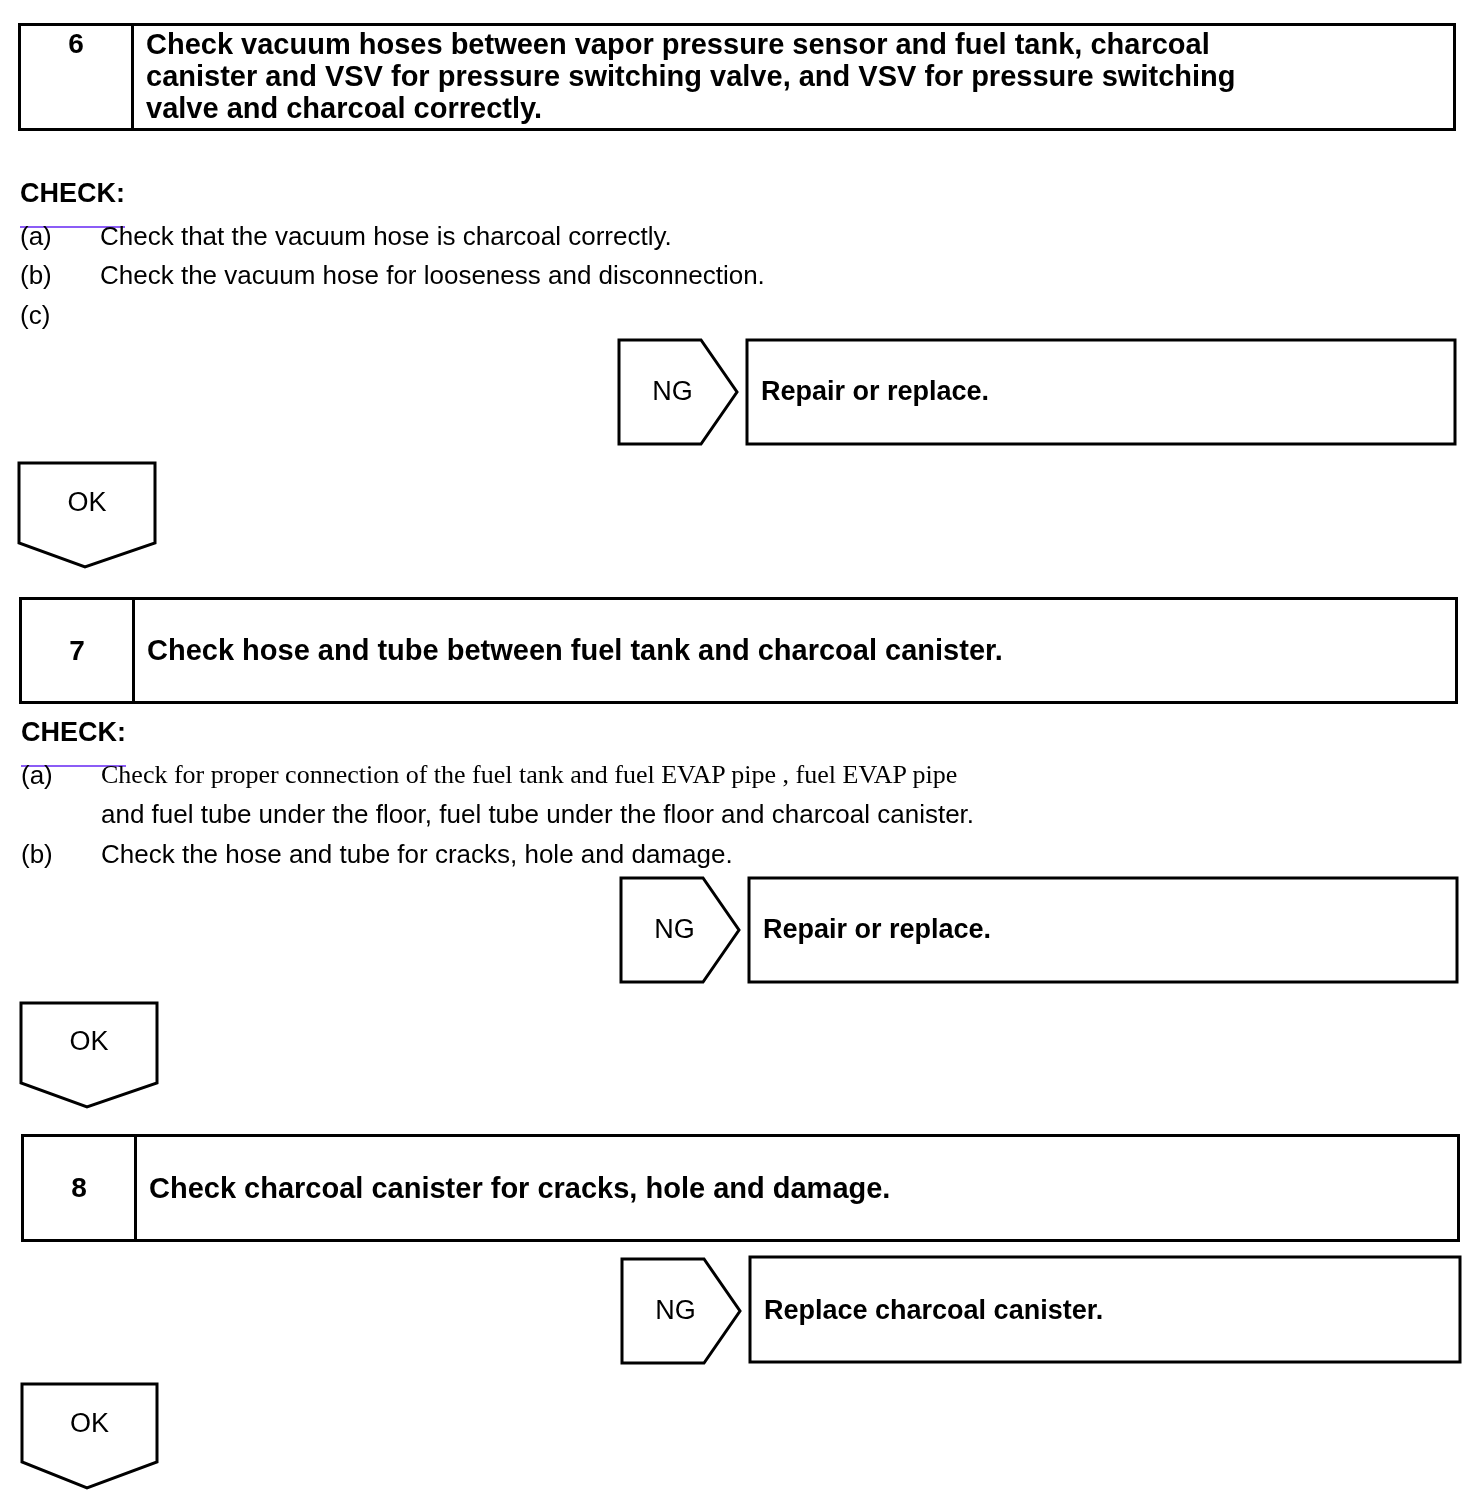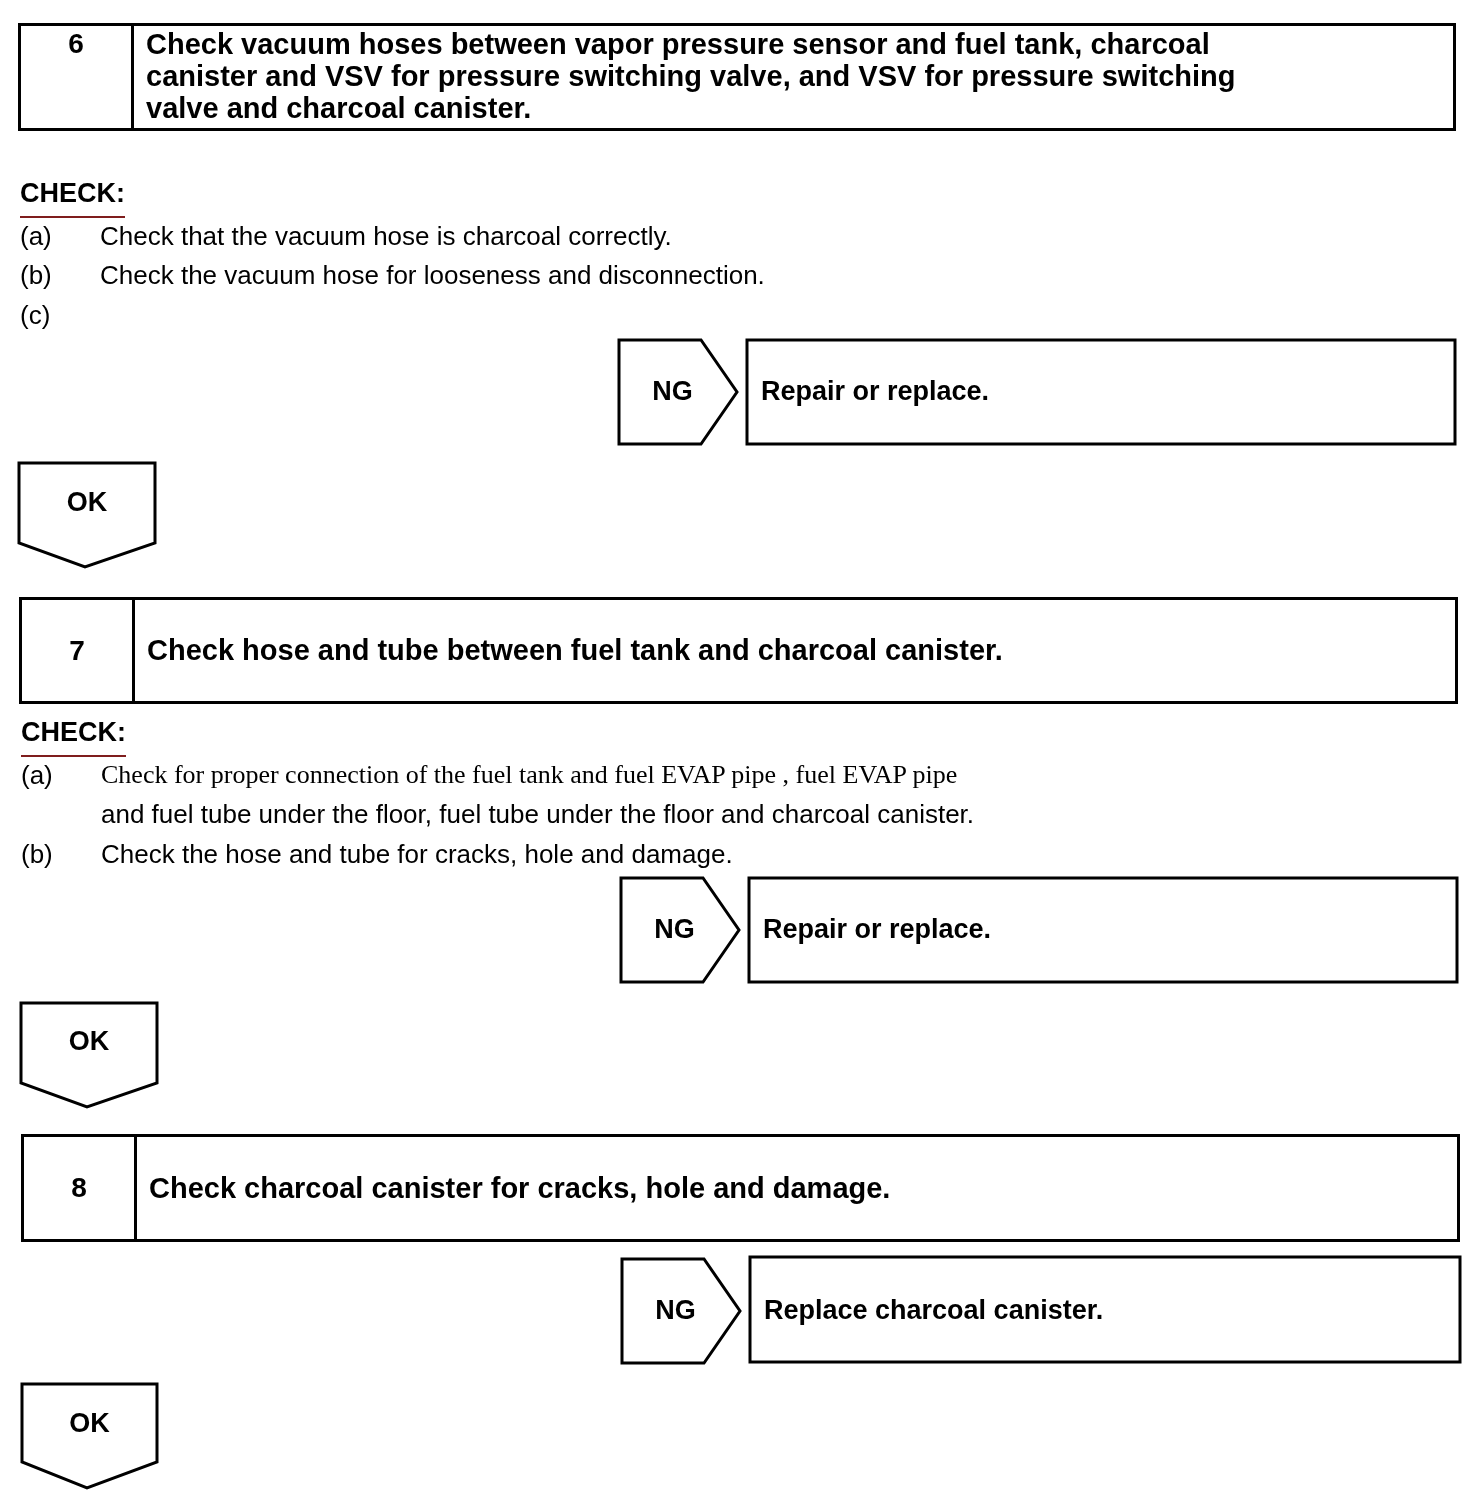--- a/index.html
+++ b/index.html
@@ -3,25 +3,25 @@
 <meta charset="utf-8">
 <style>
   html, body { margin: 0; padding: 0; background: #ffffff; }
   body { width: 1472px; height: 1508px; position: relative; overflow: hidden;
          font-family: "Liberation Sans", sans-serif; color: #000; }
   .stepbox { position: absolute; border: 3px solid #000; box-sizing: border-box; display: flex; }
   .stepnum { width: 113px; border-right: 3px solid #000; box-sizing: border-box;
              font-weight: bold; font-size: 28px; text-align: center; }
   .steptitle { flex: 1; font-weight: bold; font-size: 29px; padding-left: 12px; line-height: 32px; }
   .check-label { position: absolute; font-weight: bold; font-size: 27px;
-                 border-bottom: 2px solid #7f1d1d; padding-bottom: 8px; line-height: 30px; text-align: right; }
+                 border-bottom: 2px solid #8b5cf6; padding-bottom: 18px; line-height: 30px; text-align: right; }
   .item { position: absolute; font-size: 26px; line-height: 30px; display: flex; }
   .item .letter { width: 80px; flex: none; }
   .svgabs { position: absolute; left: 0; top: 0; }
-  .label { position: absolute; font-weight: bold; font-size: 27px; text-align: center; }
+  .label { position: absolute; font-weight: normal; font-size: 27px; text-align: center; }
   .result { position: absolute; font-weight: bold; font-size: 27px; }
 </style>
 </head>
 <body>
 
 <svg class="svgabs" width="1472" height="1508">
   <g fill="none" stroke="#000" stroke-width="3">
 
     <polygon points="619,340 701,340 737,392 701,444 619,444"></polygon>
     <rect x="747" y="340" width="708" height="104"></rect>
@@ -38,21 +38,21 @@
 
     <polygon points="22,1384 157,1384 157,1462 87,1488 22,1462"></polygon>
   </g>
 </svg>
 
 <div class="stepbox" style="left:18px; top:23px; width:1438px; height:108px;">
   <div class="stepnum" style="padding-top:2px;">6</div>
   <div class="steptitle" style="padding-top:2px;border-radius:24px;">
     <div>Check vacuum hoses between vapor pressure sensor and fuel tank, charcoal</div>
     <div>canister and VSV for pressure switching valve, and VSV for pressure switching</div>
-    <div>valve and charcoal canister.</div>
+    <div>valve and charcoal correctly.</div>
   </div>
 </div>
 
 <div class="check-label" style="left:20px; top:178px;">CHECK:</div>
 <div class="item" style="left:20px; top:221px;">
   <span class="letter">(a)</span>
   <span>Check that the vacuum hose is charcoal correctly.</span>
 </div>
 <div class="item" style="left:20px; top:260px;">
   <span class="letter">(b)</span>

